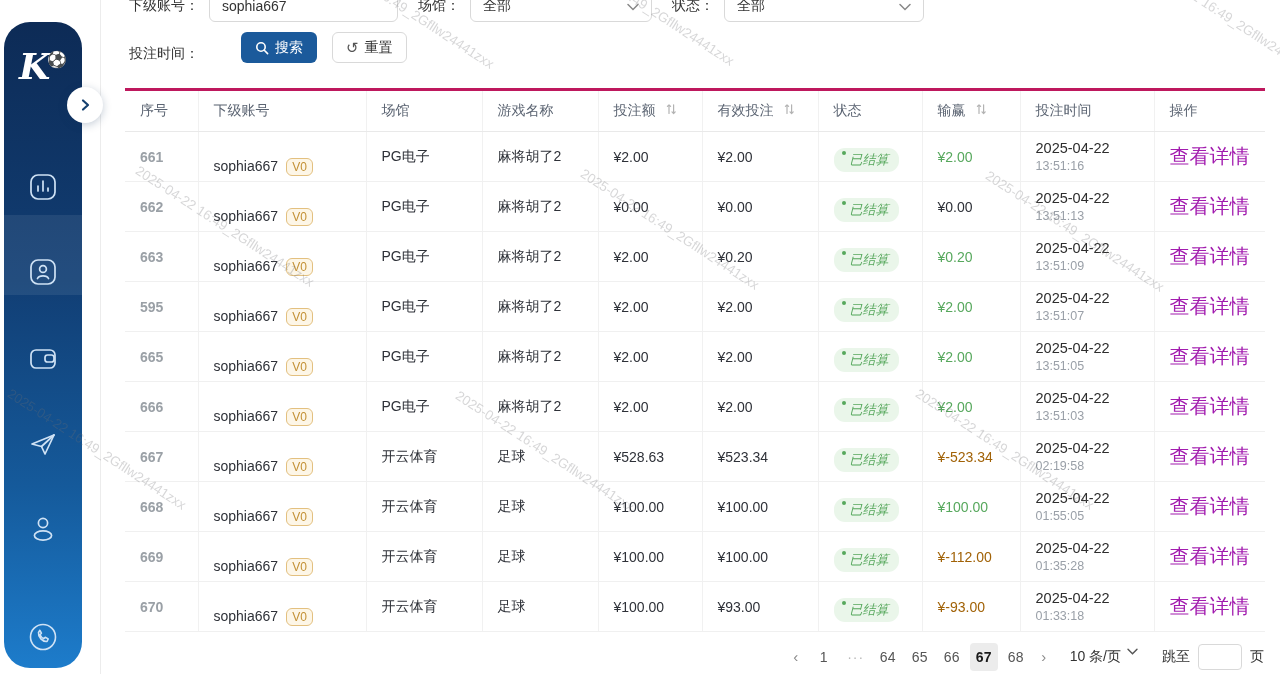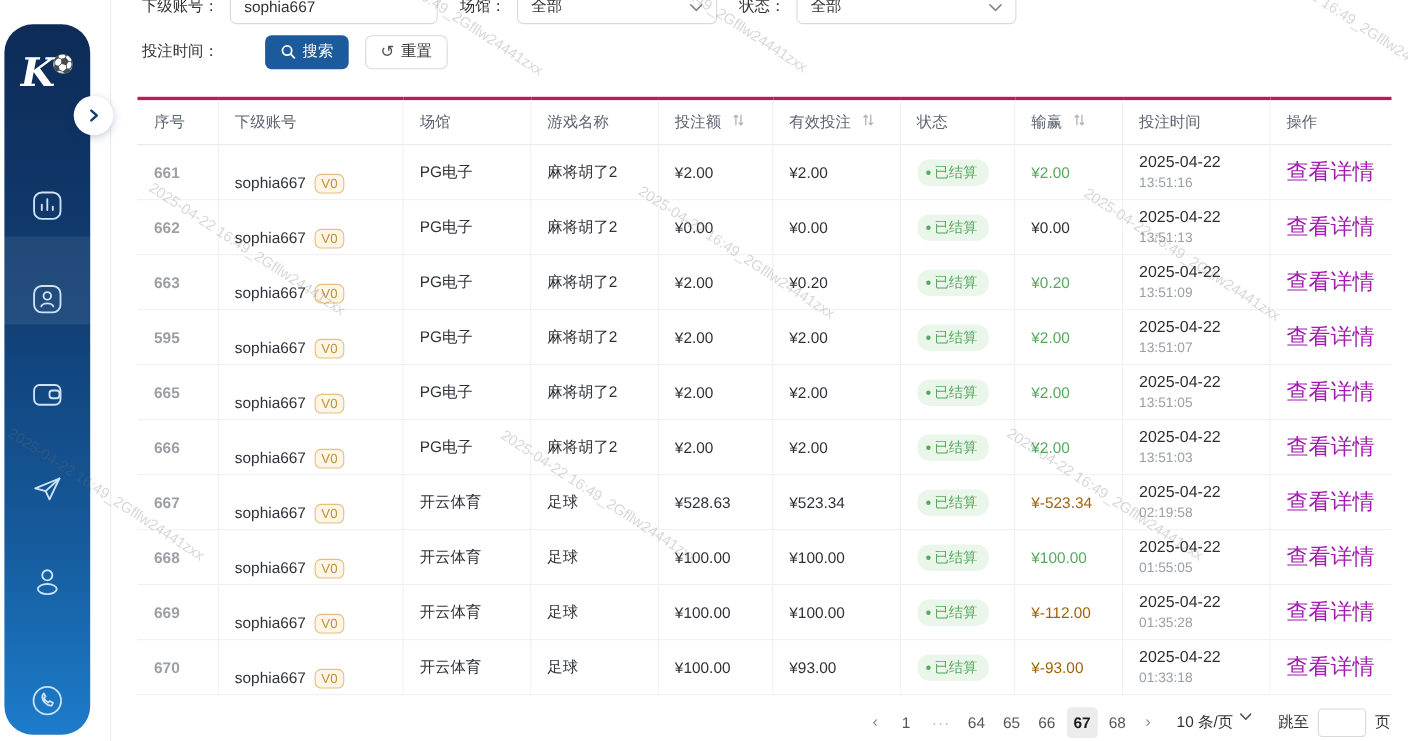--- a/index.html
+++ b/index.html
@@ -23,21 +23,21 @@
   
   .main { position:absolute; left:100px; top:0; width:1180px; height:674px; background:#fff; border-left:1px solid #ececec; }
 
   
   .wm { position:absolute; white-space:nowrap; font-size:13.5px; color:rgba(110,110,115,.28);
     transform:rotate(33deg); transform-origin:left top; z-index:30; pointer-events:none; }
 
   
   .filters { position:absolute; left:28px; top:-10px; z-index:5; }
   .frow { display:flex; align-items:center; height:32px; }
-  .frow + .frow { margin-top:9px; }
+  .frow + .frow { margin-top:9px;align-items:flex-end; }
   .flabel { font-size:14px; color:#333; margin-right:10px; }
   .finput { width:189px; height:31px; border:1px solid #d9d9d9; border-radius:6px; background:#fff;
     font-size:14px; color:#333; padding:0 12px; font-family:inherit; }
   .fselect { height:31px; border:1px solid #d9d9d9; border-radius:6px; background:#fff;
     display:flex; align-items:center; justify-content:space-between; padding:0 12px; font-size:14px; color:#333; cursor:pointer; }
   .sel-venue { width:182px; margin-right:20px; }
   .sel-status { width:200px; }
   .ml20 { margin-left:20px; }
   .daterange { width:260px; height:31px; border:1px solid #d9d9d9; border-radius:6px; background:#fff;
     display:flex; align-items:center; padding:0 12px; font-size:14px; color:#333; cursor:pointer; }
@@ -53,22 +53,22 @@
   .tbl-wrap { position:absolute; left:24px; top:88px; width:1140px; z-index:2; }
   table { border-collapse:collapse; table-layout:fixed; width:1140px; }
   th { height:42px; font-size:14px; font-weight:500; color:#5b6472; text-align:left; padding:0 0 0 15px;
     border-bottom:1px solid #e9e9e9; border-top:3px solid #be185d; background:#fff; }
   th,td { border-right:1px solid #f1f1f1; }
   th:last-child, td:last-child { border-right:none; }
   td { height:50px; font-size:14px; color:#2e3138; padding:0 0 0 15px; border-bottom:1px solid #f0f0f0; background:transparent; }
   td.num { color:#9aa0a6;font-weight:bold; }
   .vbadge { display:inline-block; margin-left:8px; padding:0 5px; height:18px; line-height:17px; font-size:12px;
     color:#c39136; background:#fdf6e7; border:1px solid #e3c07f; border-radius:6px;margin-top:20px; }
-  .pill { display:inline-flex; align-items:center; gap:4px; background:#eaf6ea; color:#57a85d;
-    border-radius:11px; padding:3px 10px 3px 8px; font-size:13px; }
+  .pill { display:inline-flex; gap:4px; background:#eaf6ea; color:#57a85d;
+    border-radius:11px; padding:3px 10px 3px 8px; font-size:13px;font-style:italic; }
   .pill .dot { width:4px; height:4px; border-radius:50%; background:#57a85d; display:inline-block; }
   .wl-pos { color:#57a85d; }
   .wl-neg { color:#a16207; }
   .wl-zero { color:#2e3138; }
   .dt1 { font-size:14.5px; color:#2d2d2d; line-height:19px; }
   .dt2 { font-size:12.5px; color:#9aa0a8; line-height:16px; }
   a.detail { color:#a21caf; text-decoration:none; font-size:20px; cursor:pointer; }
   .sorter { display:inline-block; margin-left:10px; vertical-align:-1px; }
 
   

